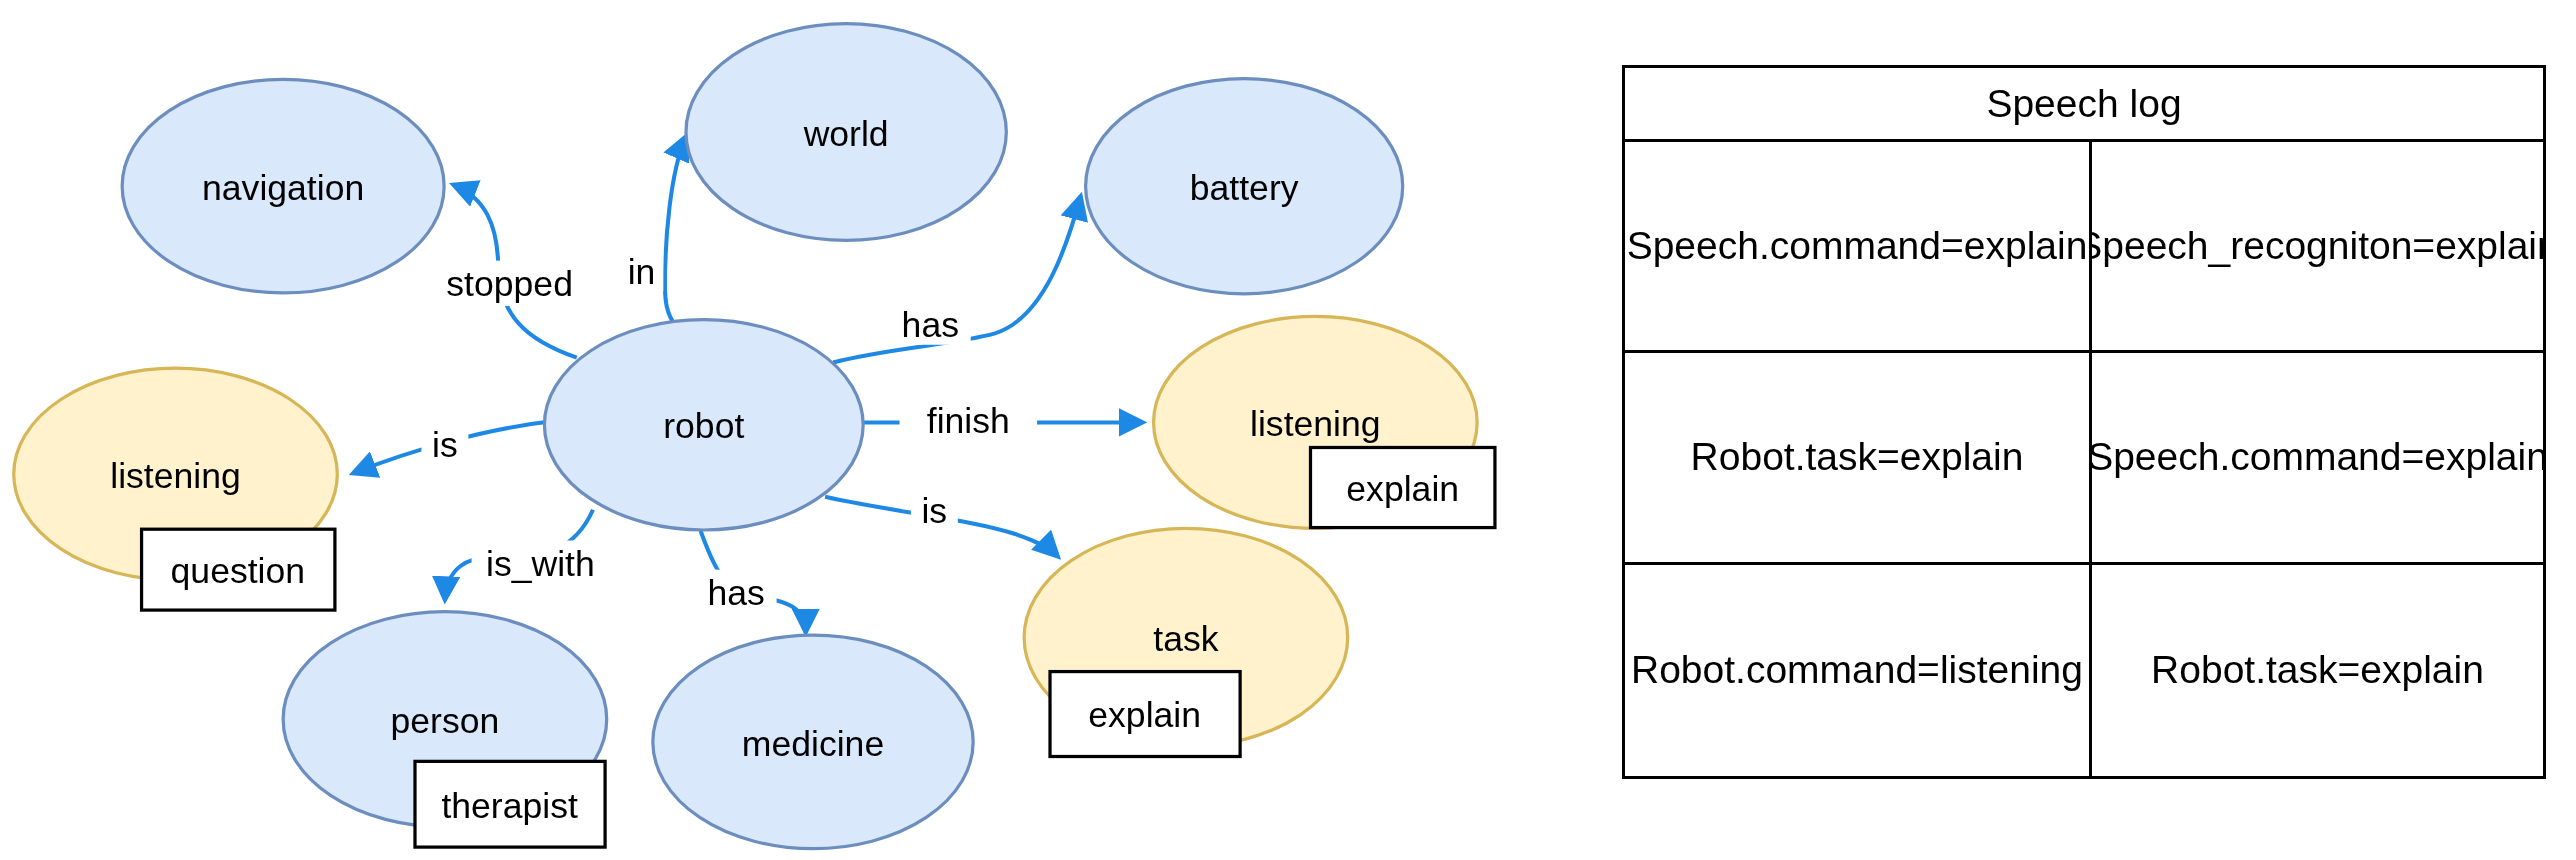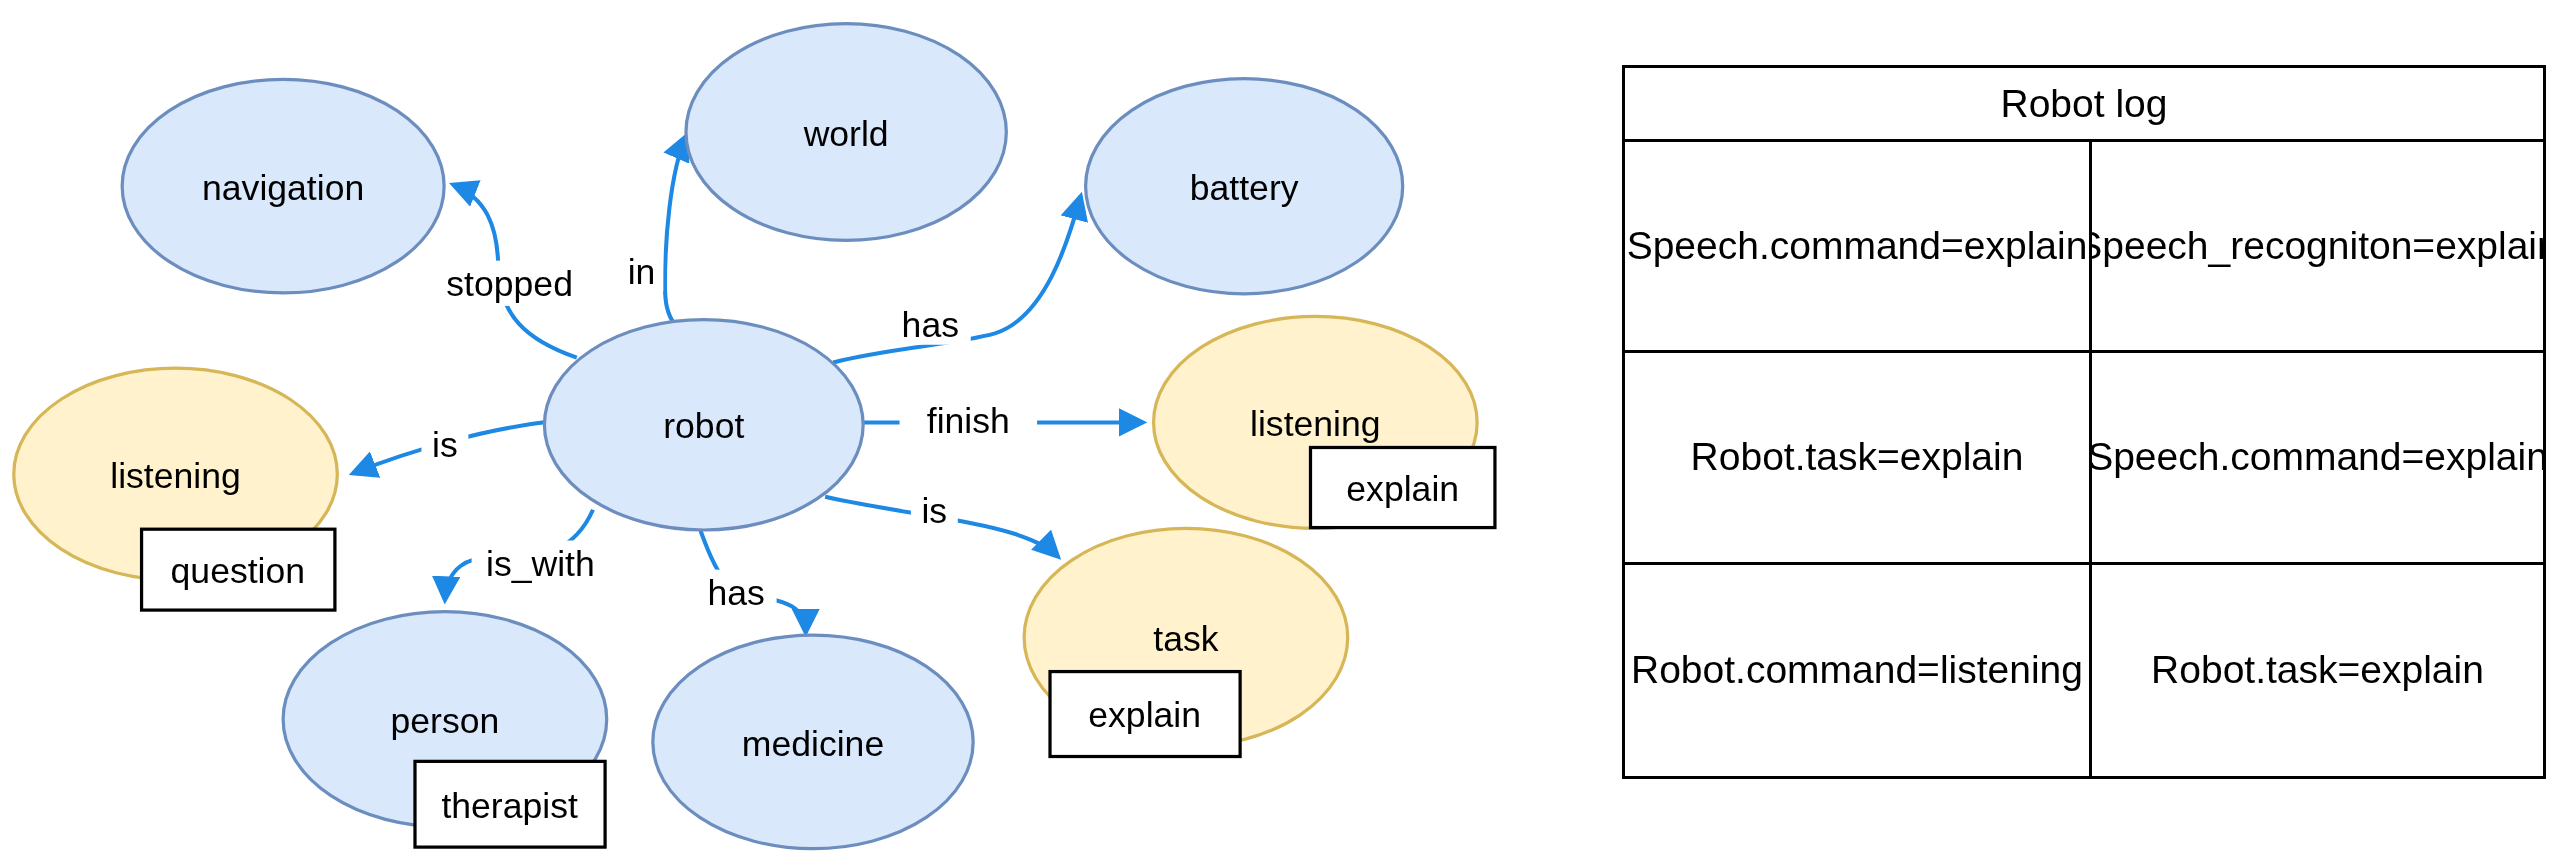--- a/index.html
+++ b/index.html
@@ -129,21 +129,21 @@
       <rect class="badge-box" x="1298" y="830" width="235" height="105"></rect>
       <text class="dtext" x="1415" y="884">explain</text>
     </g>
     <g>
       <rect class="badge-box" x="1620" y="553" width="228" height="99"></rect>
       <text class="dtext" x="1734" y="604">explain</text>
     </g>
   </svg>
 
   <div class="causal-log">
-    <div class="cl-title">Robot log</div>
+    <div class="cl-title">Speech log</div>
     <div class="cl-grid">
       <div class="cl-cell">Speech.command=explain</div>
       <div class="cl-cell">Speech_recogniton=explain</div>
       <div class="cl-cell">Robot.task=explain</div>
       <div class="cl-cell">Speech.command=explain</div>
       <div class="cl-cell">Robot.command=listening</div>
       <div class="cl-cell">Robot.task=explain</div>
     </div>
   </div>
 

